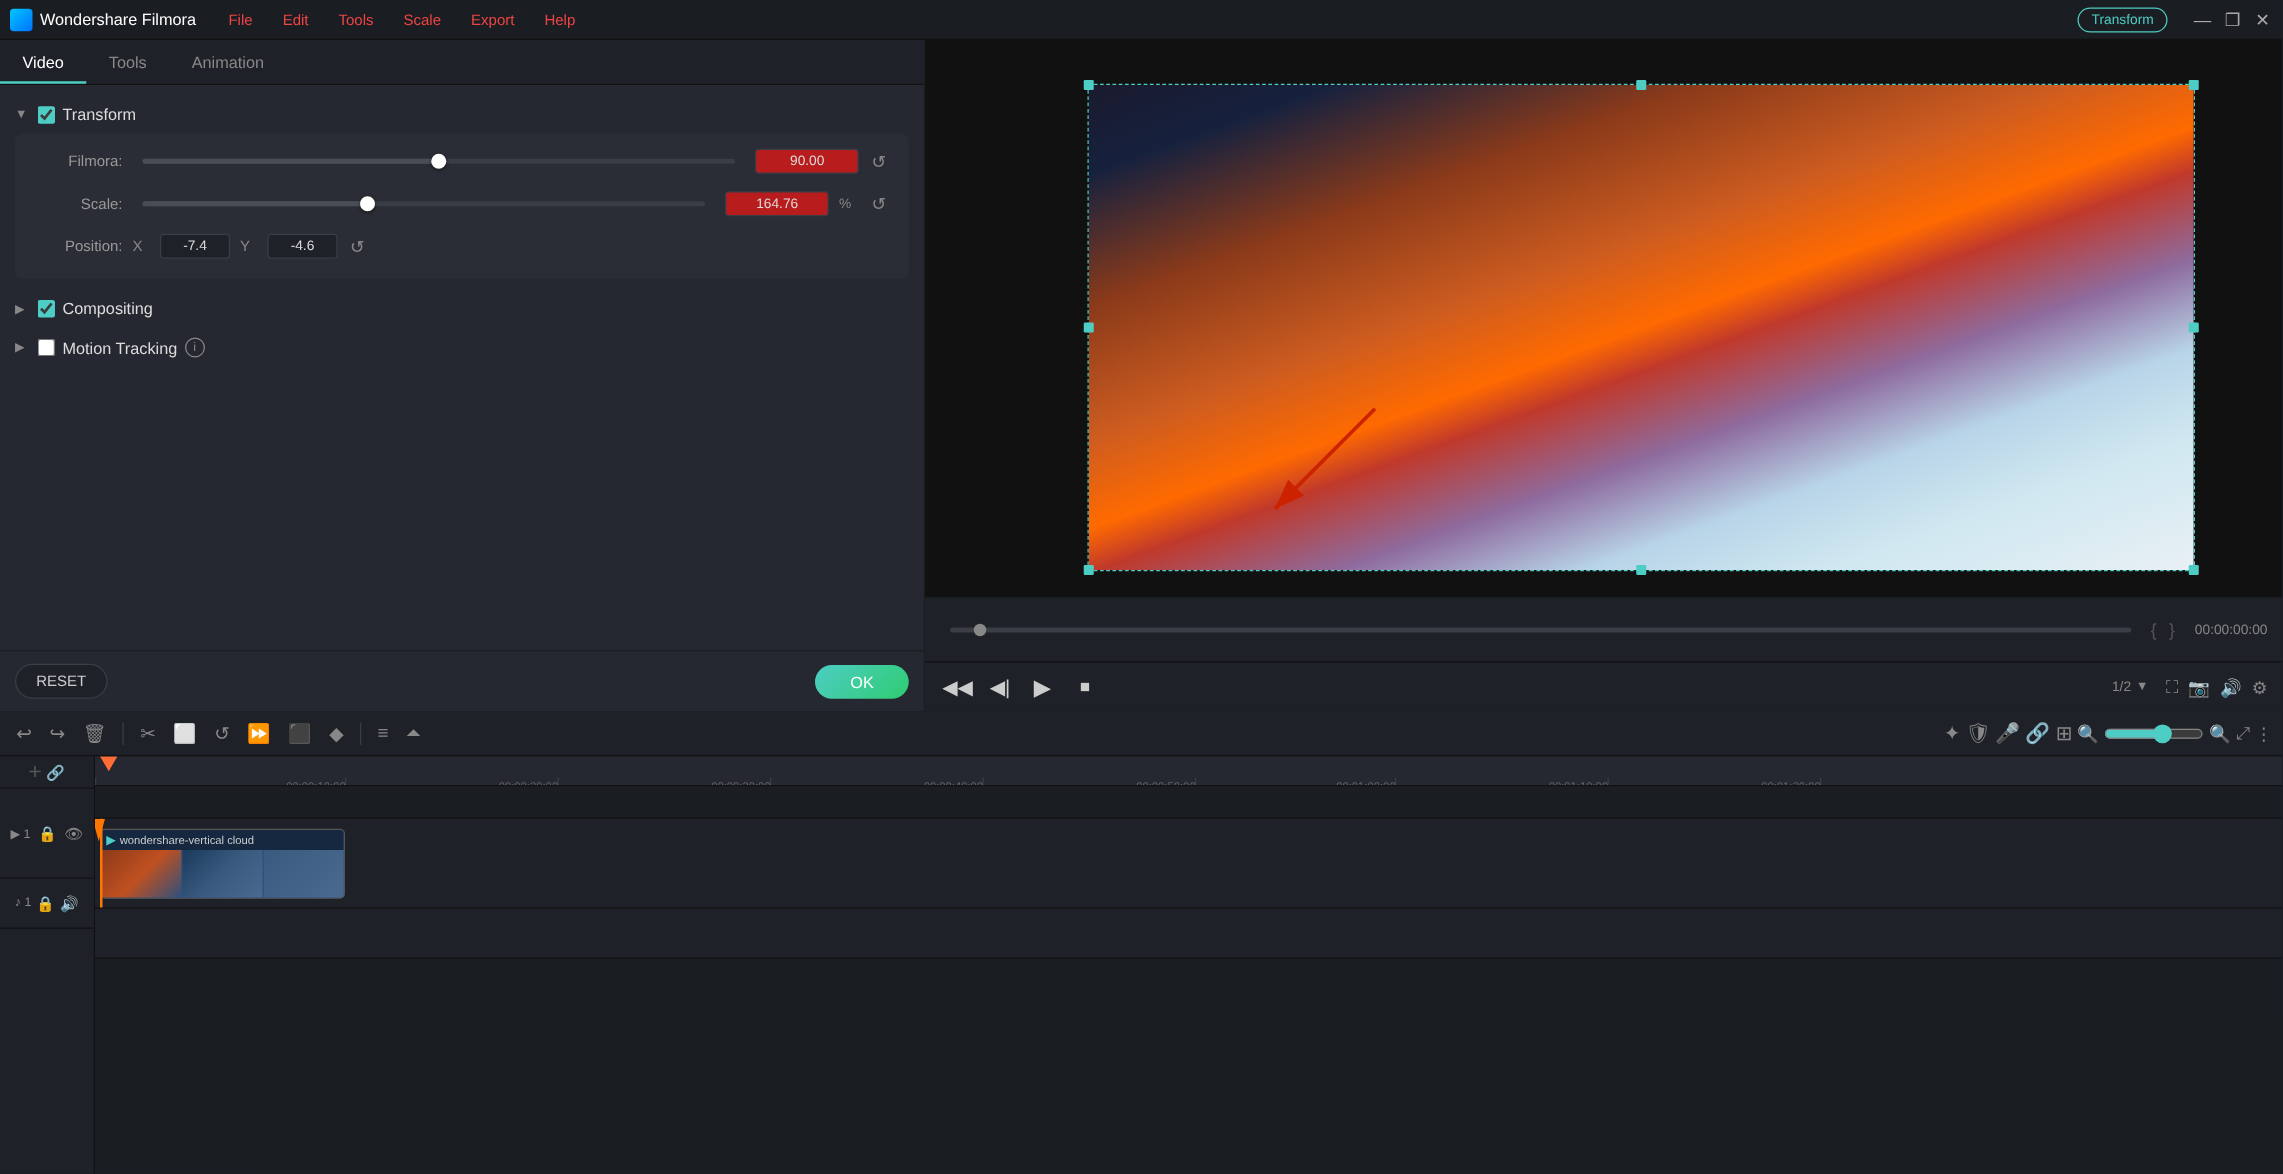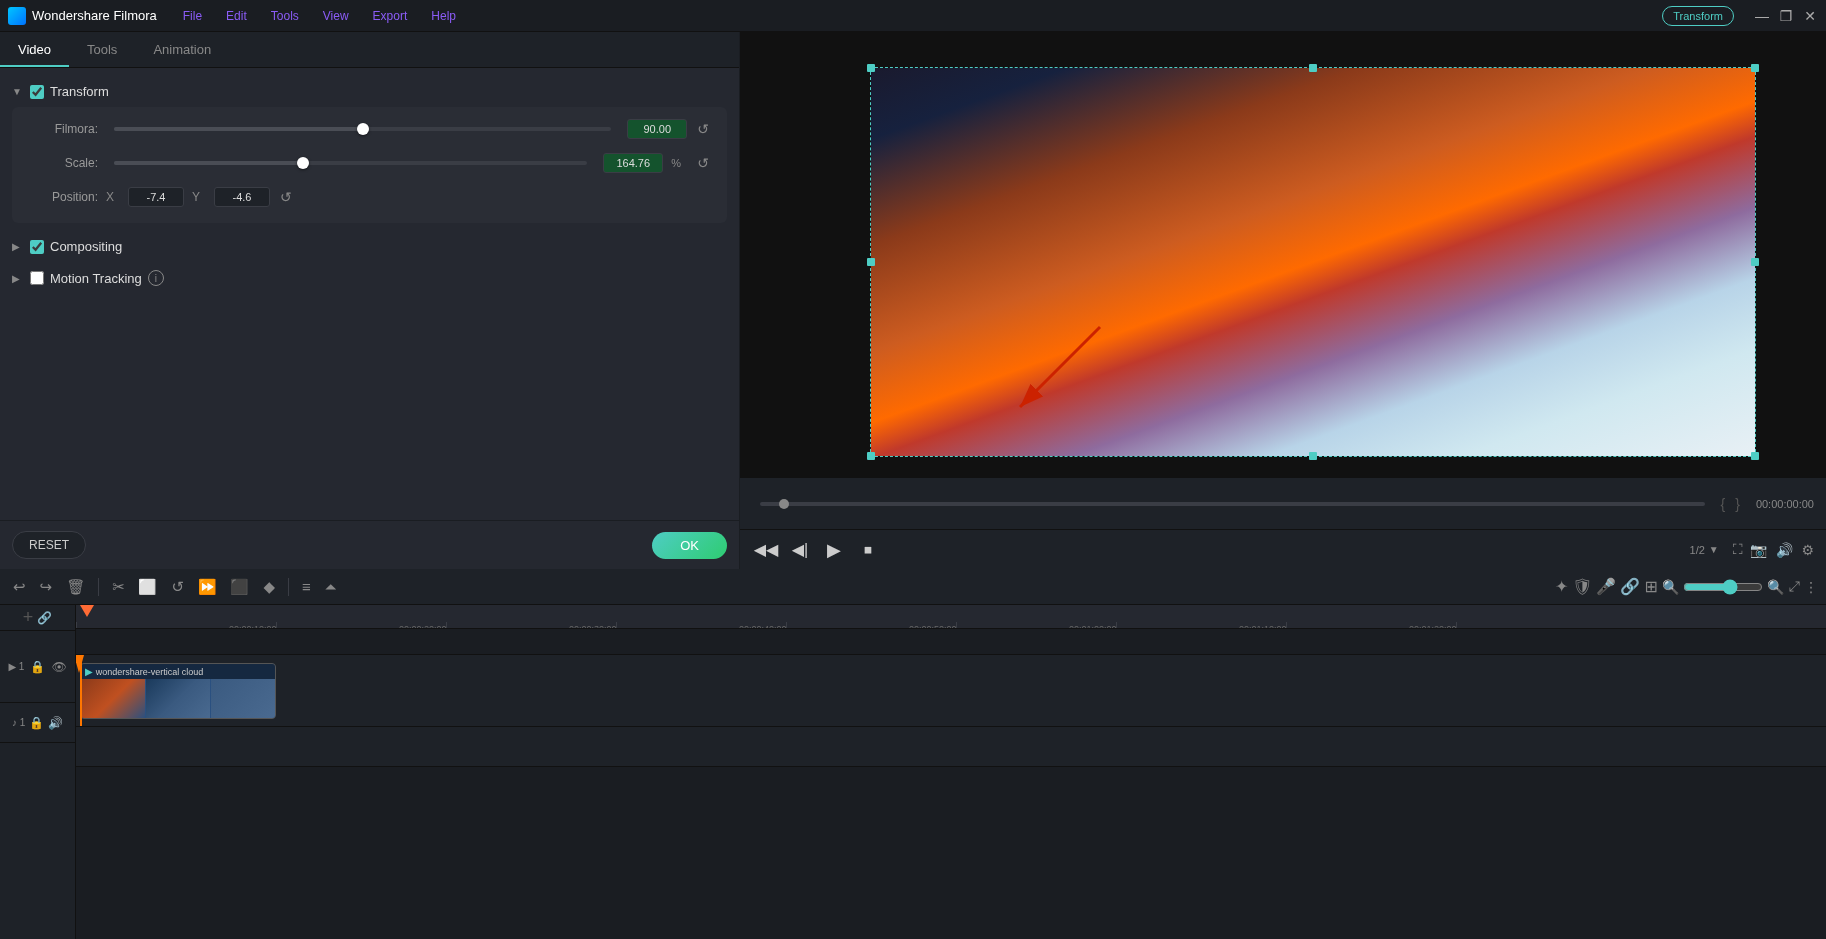--- a/index.html
+++ b/index.html
@@ -38,21 +38,21 @@
       width: 18px; height: 18px;
       background: linear-gradient(135deg, #00c6ff, #0072ff);
       border-radius: 3px;
     }
     #titlebar .menu-items {
       display: flex;
       gap: 4px;
     }
     #titlebar .menu-item {
       padding: 4px 10px;
-      color: #8b5cf6;
+      color: #ef4444;
       cursor: pointer;
       border-radius: 3px;
       font-size: 12px;
     }
     #titlebar .spacer { flex: 1; }
     #titlebar .tutorials-btn {
       background: transparent;
       border: 1px solid #4ecdc4;
       color: #4ecdc4;
       padding: 3px 10px;
@@ -186,22 +186,22 @@
     .slider-thumb {
       position: absolute;
       top: 50%;
       transform: translateY(-50%);
       width: 12px; height: 12px;
       background: #fff;
       border-radius: 50%;
       box-shadow: 0 1px 3px rgba(0,0,0,0.5);
     }
     .prop-value-input {
-      width: 60px;
-      background: #14532d;
+      width: 83px;
+      background: #b91c1c;
       border: 1px solid #3a3d45;
       color: #ddd;
       padding: 3px 6px;
       border-radius: 3px;
       font-size: 11px;
       text-align: center;
     }
     .prop-unit {
       color: #888;
       font-size: 11px;
@@ -623,21 +623,21 @@
 
 <div id="titlebar">
   <div class="app-logo">
     <div class="logo-icon"></div>
     <span>Wondershare Filmora</span>
   </div>
   <nav class="menu-items">
     <span class="menu-item">File</span>
     <span class="menu-item">Edit</span>
     <span class="menu-item">Tools</span>
-    <span class="menu-item">View</span>
+    <span class="menu-item">Scale</span>
     <span class="menu-item">Export</span>
     <span class="menu-item">Help</span>
   </nav>
   <div class="spacer"></div>
   <button class="tutorials-btn">Transform</button>
   <div class="win-controls">
     <div class="win-ctrl">—</div>
     <div class="win-ctrl">❐</div>
     <div class="win-ctrl">✕</div>
   </div>

